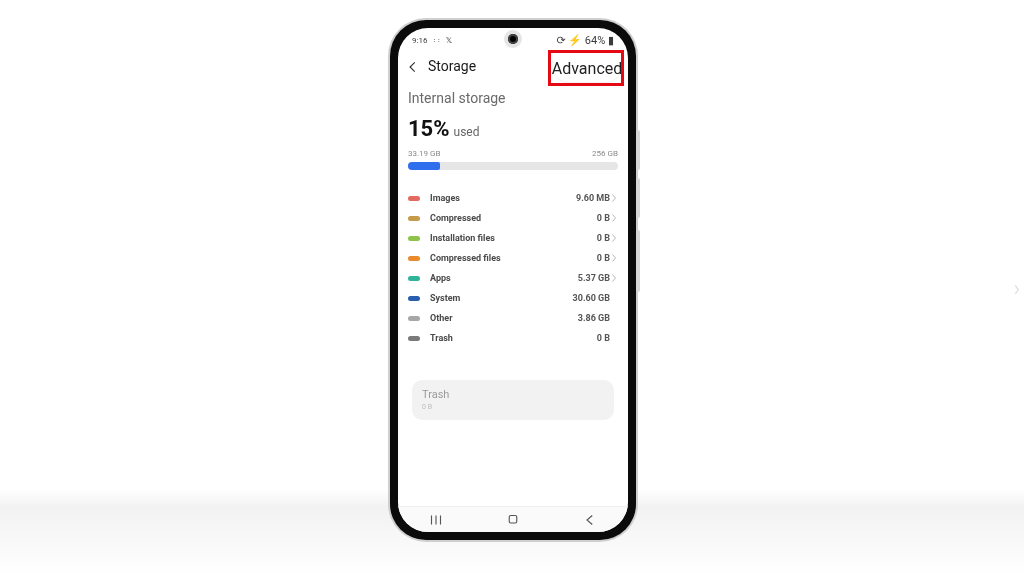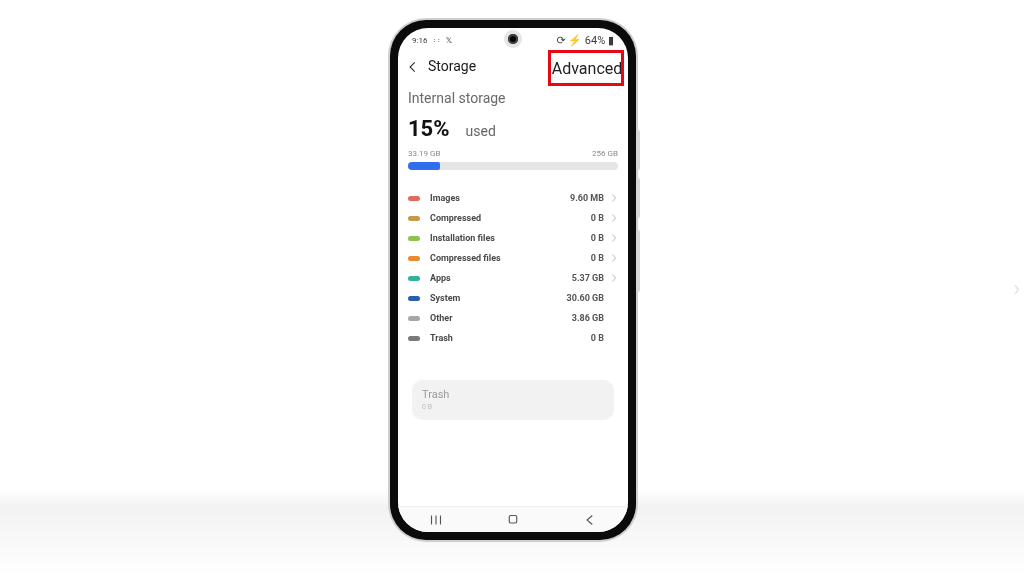--- a/index.html
+++ b/index.html
@@ -41,33 +41,33 @@
     font-size:16px; color:#222; box-shadow: 0 1px 2px rgba(0,0,0,.08);
   }
   .adv-highlight {
     position:absolute; right:4px; top:2px; width:76px; height:36px;
     border: 3px solid #e50914; pointer-events:none;
   }
   .content { padding: 4px 10px 0 10px; }
   .section-title { font-size:14px; color:#6a6a6a; margin-top:0px; }
   .pct-line { display:flex; align-items:baseline; margin-top:2px; }
   .pct { font-size:22px; font-weight:700; color:#111;margin-top:8px; }
-  .used-label { font-size:14px; color:#666; margin-left:16px; }
+  .used-label { font-size:12px; color:#666; margin-left:4px; }
   .vals { display:flex; justify-content:space-between; font-size:8px; color:#8a8a8a; margin-top:8px; }
   .bar { height:8px; background:#e6e6e6; border-radius:4px; margin-top:4px; overflow:hidden; }
   .bar-fill { height:100%; width:15%; background:#2f6fed; border-top-right-radius:2px; border-bottom-right-radius:2px; }
   .cat-list { margin-top:18px;font-weight:bold; }
   .row {
     display:flex; align-items:center; padding:5px 0; font-size:9px; color:#444;
   }
   .pill {
     width:12px; height:5px; border-radius:3px; margin-right:10px; flex-shrink:0;
   }
   .cat-label { flex:1; color:#4a4a4a; }
-  .cat-value { color:#555; font-size:9px; margin-right:6px; }
+  .cat-value { color:#555; font-size:9px; }
   .row-chevron { width:8px; height:10px; }
   .row-chevron svg { width:8px; height:10px; stroke:#b8b8b8; fill:none; stroke-width:2; }
   .trash-card {
     margin:32px 4px 0 4px; background:#f2f2f2; border-radius:10px;
     padding:8px 10px 12px 10px; height:40px; overflow:hidden;
   }
   .trash-title { font-size:11px; color:#9a9a9a; }
   .trash-sub { font-size:7px; color:#bcbcbc; margin-top:2px; }
 
   .nav-bar {

